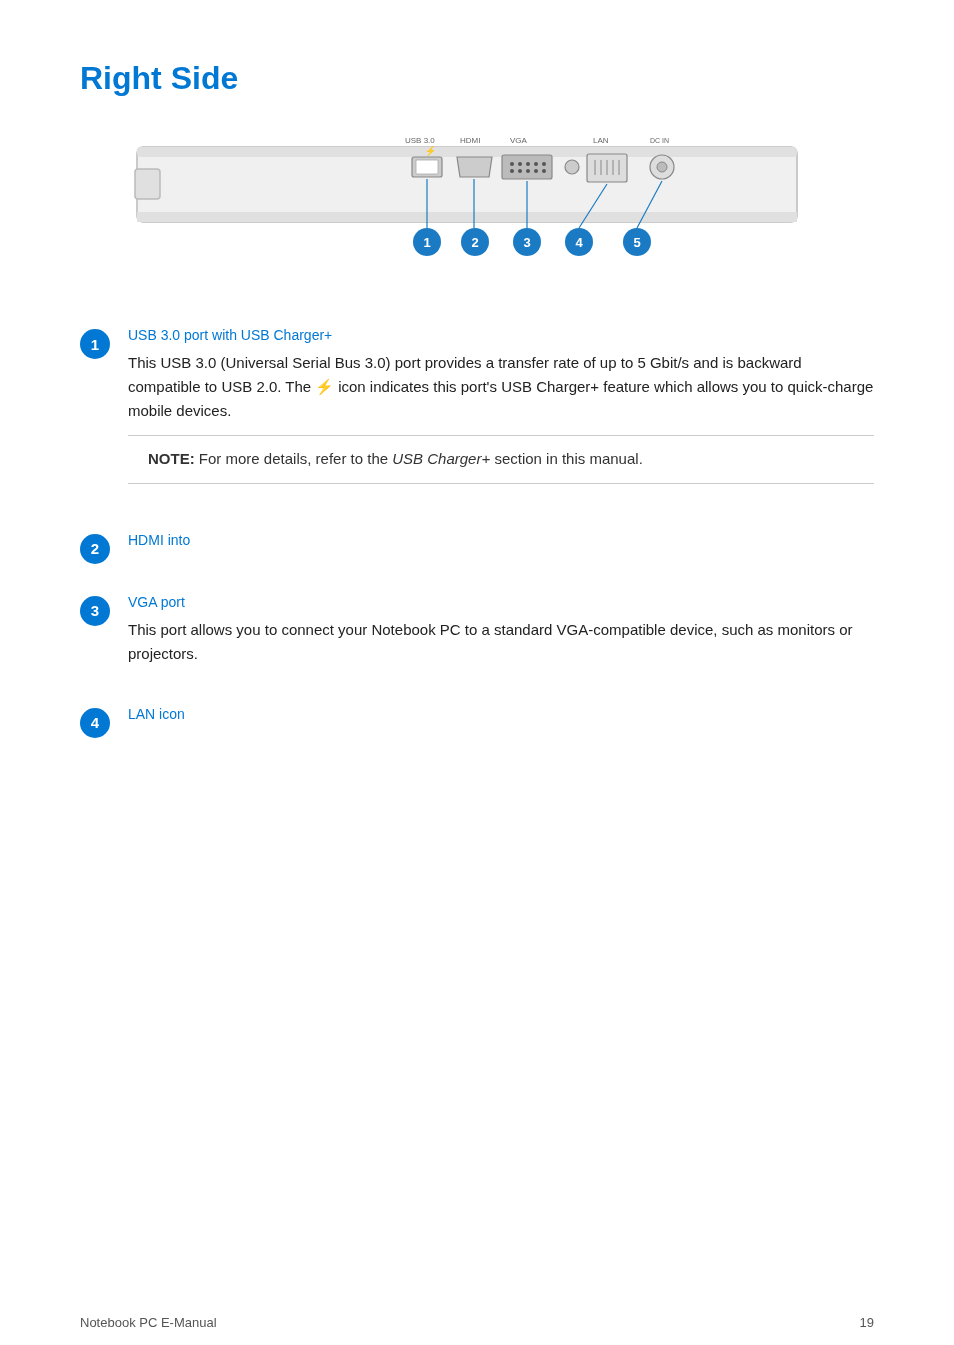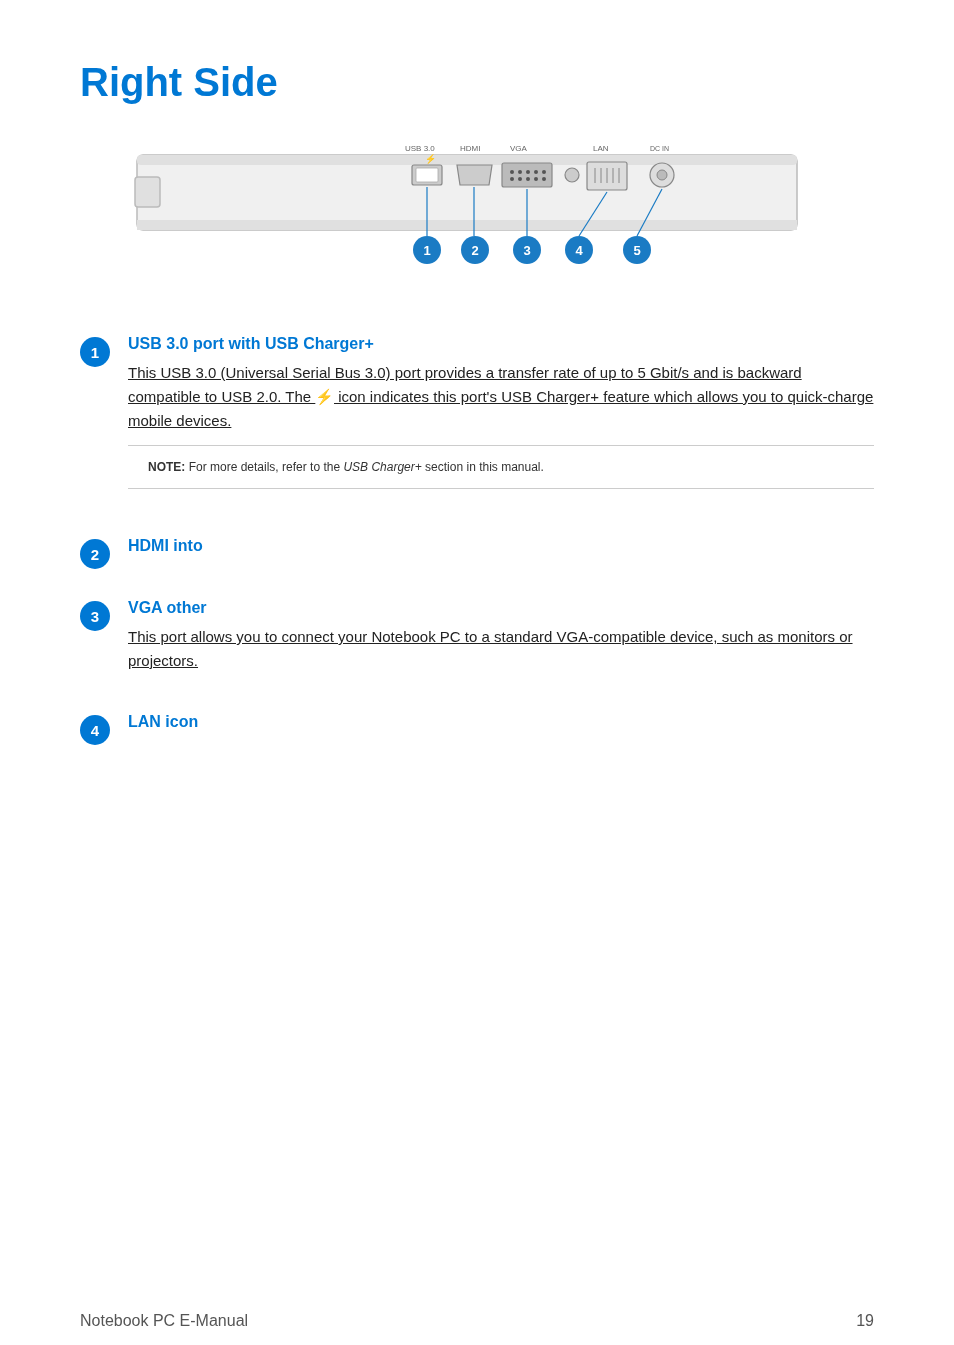--- a/index.html
+++ b/index.html
@@ -8,21 +8,21 @@
       font-family: 'Segoe UI', Arial, sans-serif;
       font-size: 15px;
       color: #222;
       width: 954px;
       min-height: 1345px;
       padding: 60px 80px 40px 80px;
     }
 
     h1.page-title {
       color: #0078d4;
-      font-size: 40px;
+      font-size: 32px;
       font-weight: 700;
       margin-bottom: 30px;
     }
 
     
     .section {
       display: flex;
       margin-bottom: 30px;
       gap: 18px;
     }
@@ -41,42 +41,41 @@
       justify-content: center;
       margin-top: 2px;
     }
 
     .section-content {
       flex: 1;
     }
 
     .section-title {
       color: #0078d4;
-      font-size: 16px;
-      font-weight: 700;
+      font-size: 14px;
+      font-weight: 400;
       margin-bottom: 8px;
     }
 
     .section-body {
       font-size: 15px;
       line-height: 1.6;
       color: #222;
       margin-bottom: 10px;
-      text-decoration: underline;
     }
 
     .note-box {
       border-top: 1px solid #ccc;
       border-bottom: 1px solid #ccc;
       padding: 12px 20px;
       margin: 12px 0 18px 0;
     }
 
     .note-text {
-      font-size: 12px;
+      font-size: 15px;
       line-height: 1.5;
       color: #333;
     }
 
     .note-label {
       font-weight: 700;
     }
 
     .italic {
       font-style: italic;
@@ -92,21 +91,21 @@
     
     .footer {
       position: fixed;
       bottom: 0;
       left: 0;
       width: 954px;
       display: flex;
       justify-content: space-between;
       align-items: center;
       padding: 15px 80px;
-      font-size: 16px;
+      font-size: 13px;
       color: #555;
       border-top: none;
     }
 
     
     .diagram-svg-wrapper {
       margin: 20px auto 50px auto;
       display: flex;
       justify-content: center;
     }
@@ -208,21 +207,21 @@
 <div class="section">
   <div class="section-badge">2</div>
   <div class="section-content">
     <div class="section-title">HDMI into</div>
   </div>
 </div>
 
 <div class="section">
   <div class="section-badge">3</div>
   <div class="section-content">
-    <div class="section-title">VGA other</div>
+    <div class="section-title">VGA port</div>
     <div class="section-body">This port allows you to connect your Notebook PC to a standard VGA-compatible device, such as monitors or projectors.</div>
   </div>
 </div>
 
 <div class="section">
   <div class="section-badge">4</div>
   <div class="section-content">
     <div class="section-title">LAN icon</div>
   </div>
 </div>

